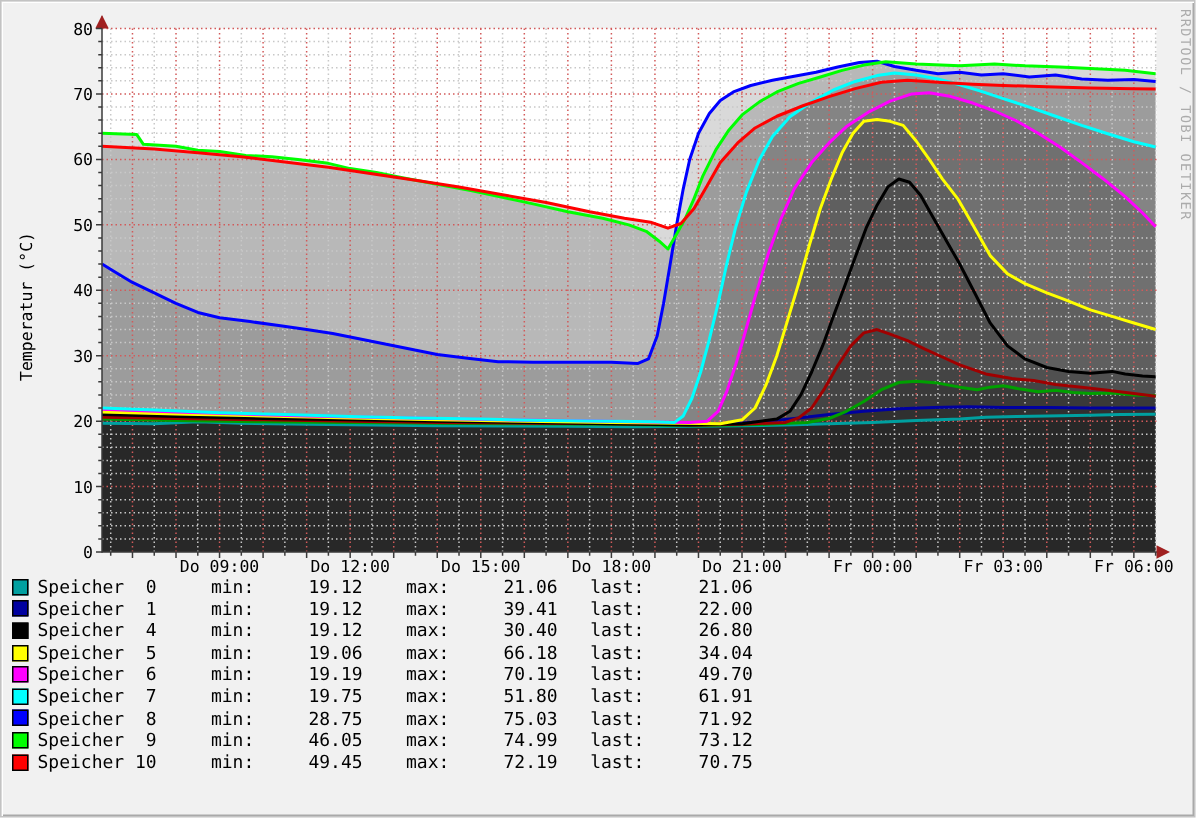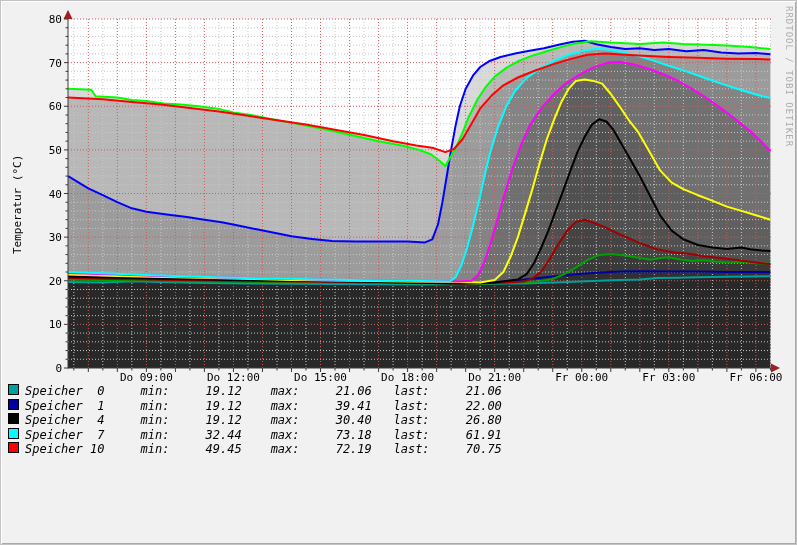--- a/index.html
+++ b/index.html
@@ -19,21 +19,21 @@
     transform:rotate(-90deg);transform-origin:0 0;
     white-space:nowrap;font-size:11px;color:#000;
   }
   .watermark{
     position:absolute;right:2px;top:5px;
     writing-mode:vertical-rl;
     font-size:9px;letter-spacing:1px;color:#ababab;
     white-space:nowrap;
   }
   .legend{position:absolute;left:7px;top:383px;}
-  .legend-row{display:flex;align-items:flex-start;height:14.6px;font-style:italic;}
+  .legend-row{display:flex;align-items:center;height:14.6px;}
   .swatch{
     display:inline-block;width:9px;height:9px;
     border:1px solid #000;margin-right:6px;flex:0 0 auto;
   }
   .legend-text{white-space:pre;font-size:12px;color:#000;line-height:14.6px;}
 </style>
 </head>
 <body>
 
 <div class="frame">
@@ -270,21 +270,37 @@
       </div>
       <div class="legend-row">
         <span class="swatch" style="background: rgb(0, 0, 160);"></span>
         <span class="legend-text">Speicher  1     min:     19.12    max:     39.41   last:     22.00</span>
       </div>
       <div class="legend-row">
         <span class="swatch" style="background: rgb(0, 0, 0);"></span>
         <span class="legend-text">Speicher  4     min:     19.12    max:     30.40   last:     26.80</span>
       </div>
       <div class="legend-row">
+        <span class="swatch" style="background: rgb(255, 255, 0);"></span>
+        <span class="legend-text">Speicher  5     min:     19.06    max:     66.18   last:     34.04</span>
+      </div>
+      <div class="legend-row">
+        <span class="swatch" style="background: rgb(255, 0, 255);"></span>
+        <span class="legend-text">Speicher  6     min:     19.19    max:     70.19   last:     49.70</span>
+      </div>
+      <div class="legend-row">
         <span class="swatch" style="background: rgb(0, 255, 255);"></span>
-        <span class="legend-text">Speicher  7     min:     32.44    max:     73.18   last:     61.91</span>
+        <span class="legend-text">Speicher  7     min:     19.75    max:     51.80   last:     61.91</span>
+      </div>
+      <div class="legend-row">
+        <span class="swatch" style="background: rgb(0, 0, 255);"></span>
+        <span class="legend-text">Speicher  8     min:     28.75    max:     75.03   last:     71.92</span>
+      </div>
+      <div class="legend-row">
+        <span class="swatch" style="background: rgb(0, 255, 0);"></span>
+        <span class="legend-text">Speicher  9     min:     46.05    max:     74.99   last:     73.12</span>
       </div>
       <div class="legend-row">
         <span class="swatch" style="background: rgb(255, 0, 0);"></span>
         <span class="legend-text">Speicher 10     min:     49.45    max:     72.19   last:     70.75</span>
       </div>
     </div>
 </div>
 
 </body></html>

